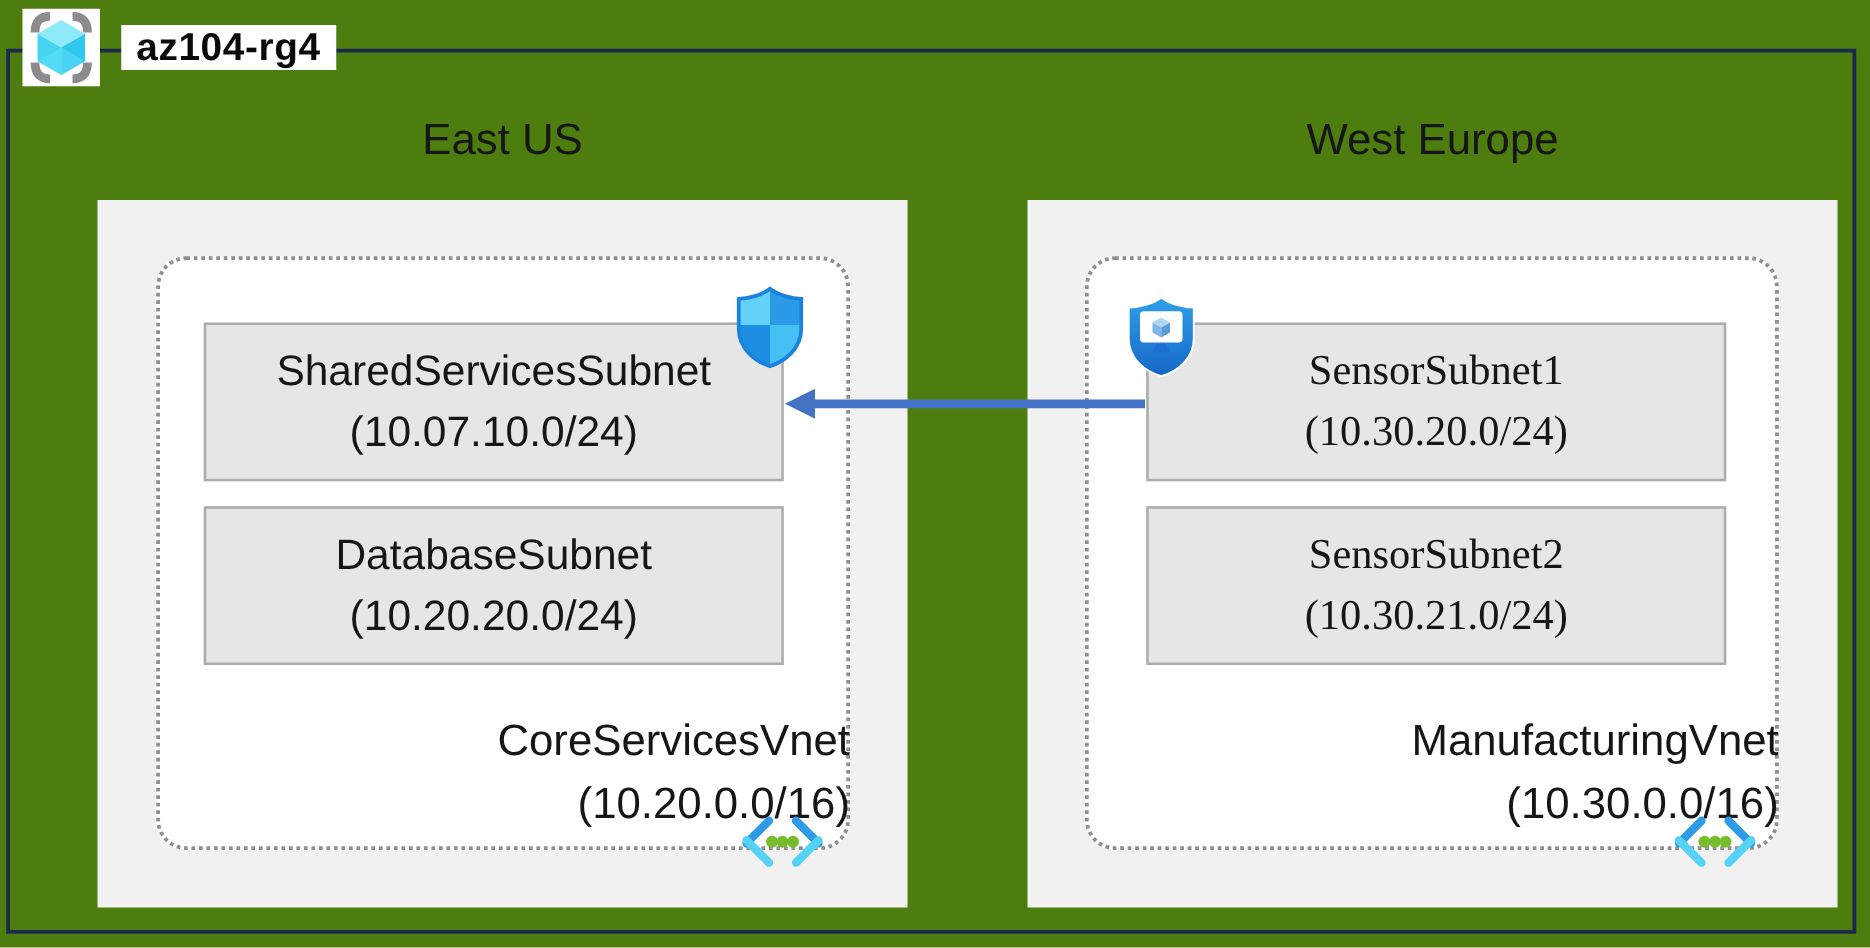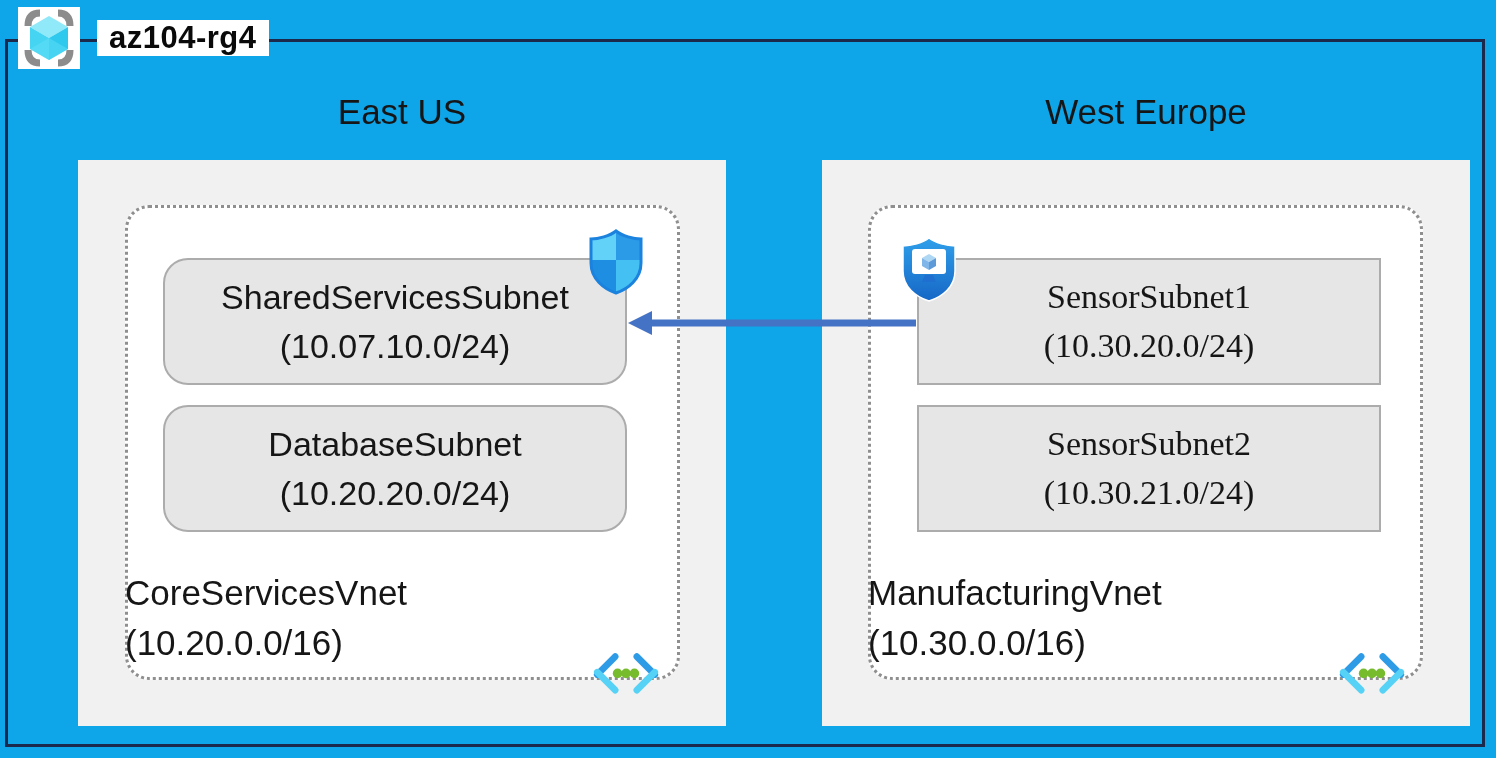--- a/index.html
+++ b/index.html
@@ -1,17 +1,17 @@
 <!DOCTYPE html>
 <html><head>
 <meta charset="utf-8">
 <style>
   html,body{margin:0;padding:0;background:#fff;}
   .canvas{
-    position:relative;width:1496px;height:758px;background:#0ea5e9;overflow:hidden;
+    position:relative;width:1496px;height:758px;background:#4d7c0f;overflow:hidden;
     font-family:"Liberation Sans","DejaVu Sans",sans-serif;color:#111;
   }
   
   .outer-border{
     position:absolute;left:5px;top:39px;width:1480px;height:708px;
     border:3px solid #1B2A4C;box-sizing:border-box;
   }
   
   .rg-icon{position:absolute;left:18px;top:7px;width:62px;height:62px;background:#fff;display:flex;align-items:center;justify-content:center;}
   .rg-title{
@@ -33,26 +33,26 @@
   }
   .vnet-box.east{left:125px;}
   .vnet-box.west{left:868px;}
   
   .subnet{
     position:absolute;width:464px;height:127px;background:#E6E6E6;
     border:2px solid #ACACAC;box-sizing:border-box;
     display:flex;flex-direction:column;align-items:center;justify-content:center;
     font-size:34px;line-height:1.42;color:#161616;text-align:center;
   }
-  .subnet.east{left:163px;border-radius:25px;}
+  .subnet.east{left:163px;}
   .subnet.west{left:917px;font-family:Liberation Serif, serif;}
   .subnet.row1{top:258px;}
   .subnet.row2{top:405px;align-items:center;}
   
-  .vnet-label{position:absolute;top:568px;width:555px;text-align:left;font-size:35px;line-height:1.42;color:#161616;}
+  .vnet-label{position:absolute;top:568px;width:555px;text-align:right;font-size:35px;line-height:1.42;color:#161616;}
   .vnet-label.east{left:125px;}
   .vnet-label.west{left:868px;}
   
   .badge{position:absolute;}
   .badge.defender{left:588px;top:228px;}
   .badge.monitor{left:900px;top:236px;}
   .vnet-icon{position:absolute;top:648px;width:72px;height:52px;}
   .vnet-icon.east{left:590px;}
   .vnet-icon.west{left:1336px;}
   

